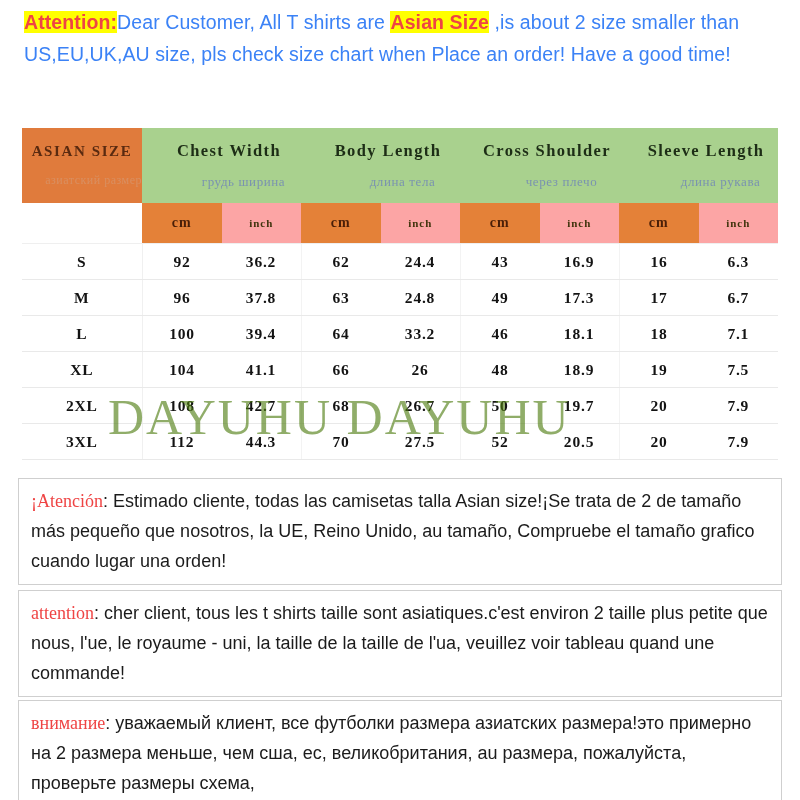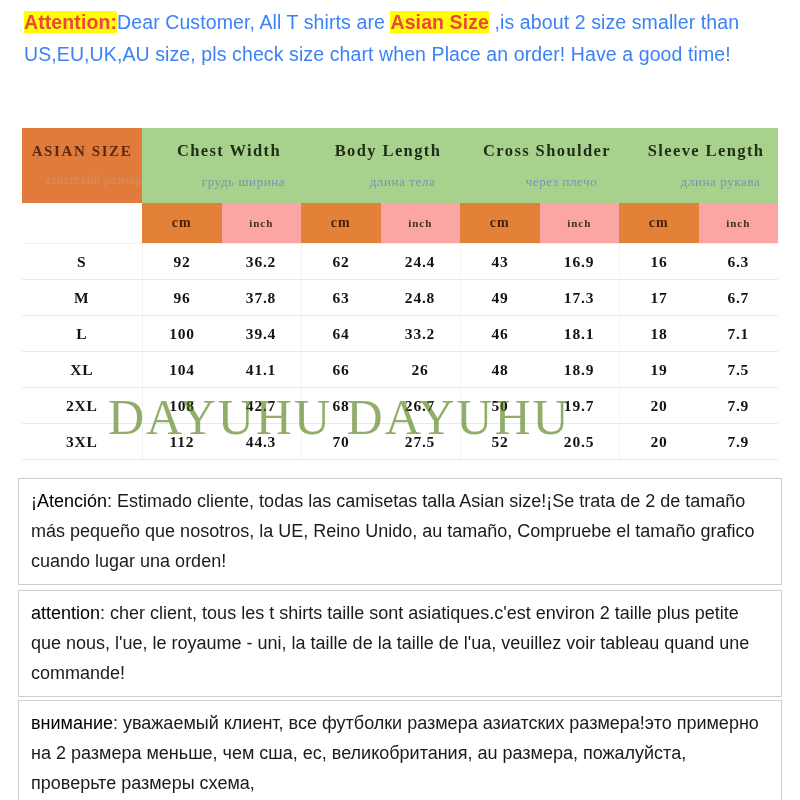--- a/index.html
+++ b/index.html
@@ -140,22 +140,23 @@
     width: 764px;
     box-sizing: border-box;
     border: 1px solid #cfcfcf;
     background: #ffffff;
     padding: 7px 10px 8px 12px;
     font-size: 18px;
     line-height: 30px;
     color: #1b1b1b;
   }
   .lang-block .kw {
-    color: #000000;
+    color: #ef4444;
     font-weight: normal;
+    font-family: Liberation Serif, serif;
   }
   #block-es { top: 478px; }
   #block-fr { top: 590px; }
   #block-ru { top: 700px; }
 </style>
 </head>
 <body>
 
 <div id="top-notice">
   <span class="hl">Attention:</span><span class="plain">Dear Customer, All T shirts are </span><span class="hl">Asian Size</span><span class="plain"> ,is about 2 size smaller than US,EU,UK,AU size, pls check size chart when Place an order! Have a good time!</span>

